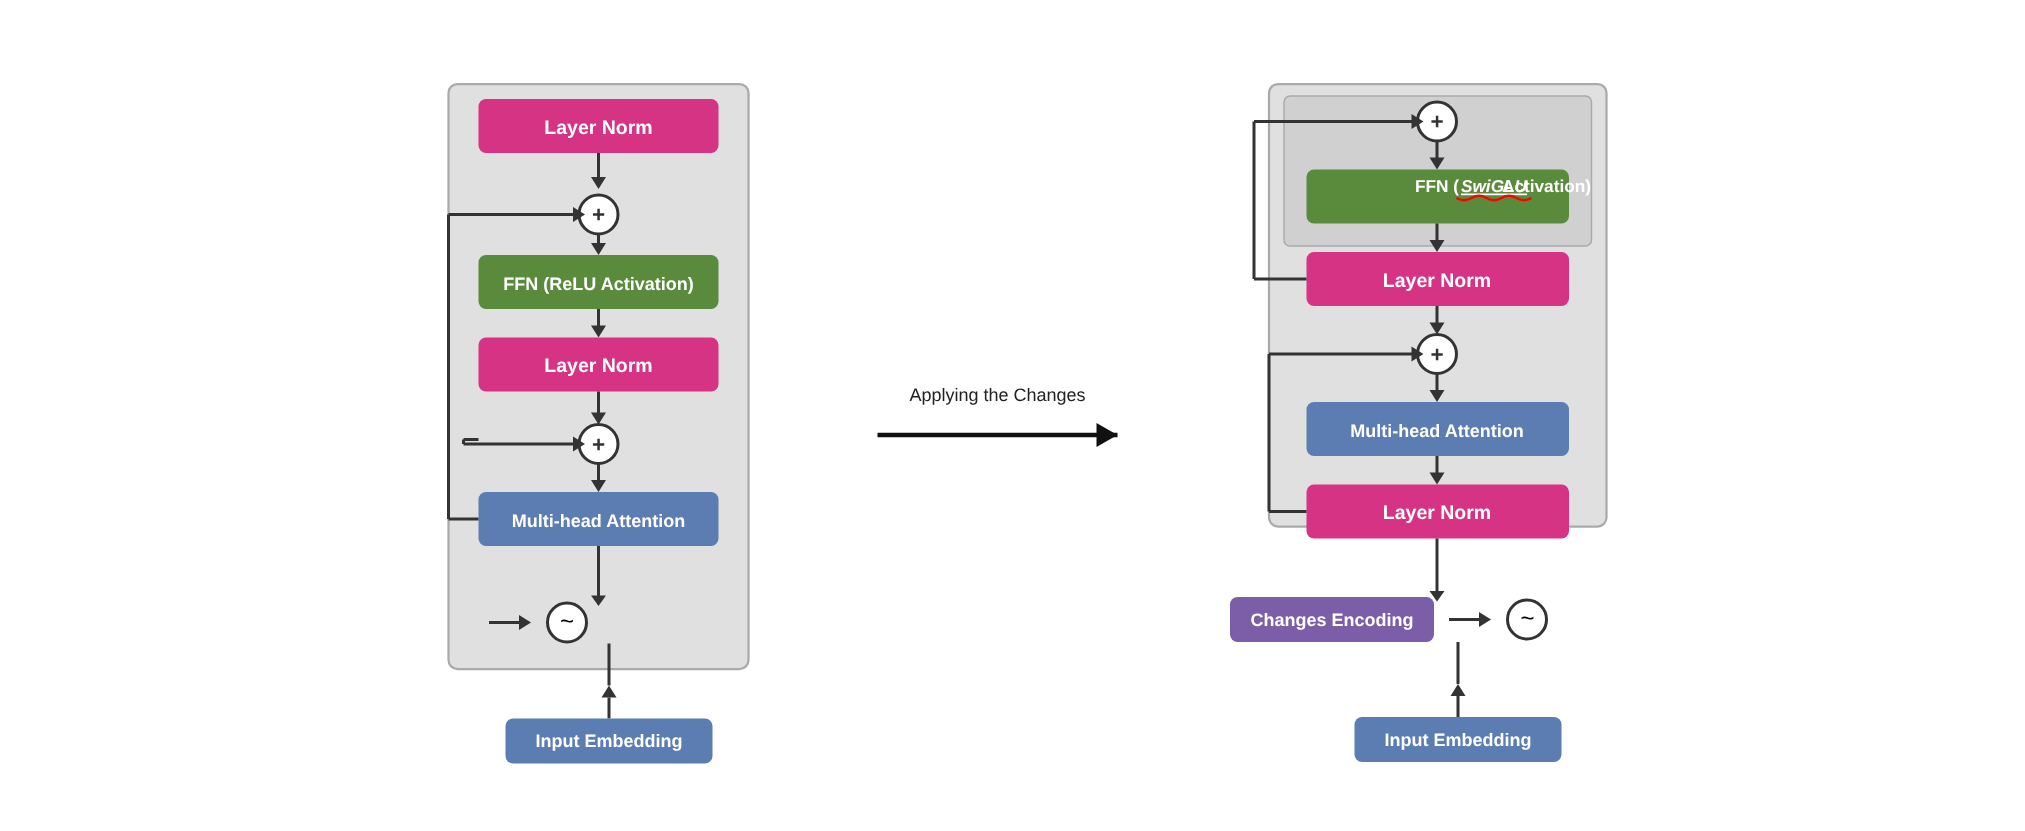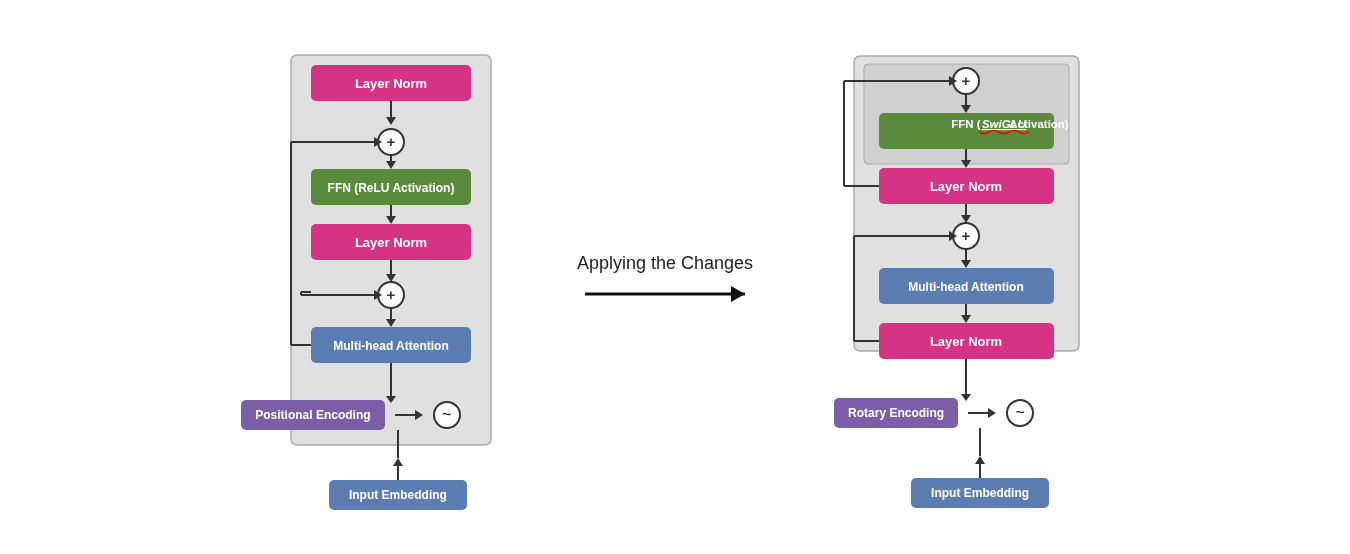--- a/index.html
+++ b/index.html
@@ -126,23 +126,20 @@
       <line x1="65" y1="250" x2="142" y2="250" stroke="#333" stroke-width="2"></line>
       <polygon points="138,245 138,255 146,250" fill="#333"></polygon>
 
       <line x1="155" y1="318" x2="155" y2="355" stroke="#333" stroke-width="2"></line>
       <polygon points="150,351 160,351 155,358" fill="#333"></polygon>
     </svg>
 
     <div style="position:relative; margin-top:-135px; display:flex; flex-direction:column; align-items:center;">
       <div style="display:flex; align-items:center; gap:10px; margin-left:-60px;">
 
-        <div style="background:#7b5ea7; border-radius:5px; padding:8px 14px; color:#fff; font-size:12px; font-weight:bold; font-family:Arial; white-space:nowrap;">
-          <span>Positional Encoding</span>
-        </div>
 
         <div style="display:flex; align-items:center;">
           <div style="width:20px; height:2px; background:#333;"></div>
           <div style="width:0;height:0;border-top:5px solid transparent;border-bottom:5px solid transparent;border-left:8px solid #333;"></div>
         </div>
 
         <div style="width:28px;height:28px;border-radius:50%;border:2px solid #333;background:#fff;display:flex;align-items:center;justify-content:center;font-size:16px;font-family:Arial;">~</div>
       </div>
 
       <div style="width:2px; height:28px; background:#333; margin-left:34px; margin-top:0;"></div>
@@ -151,21 +148,21 @@
         <div style="width:0;height:0;border-left:5px solid transparent;border-right:5px solid transparent;border-bottom:8px solid #333; margin-bottom:0;"></div>
         <div style="width:2px;height:14px;background:#333;"></div>
         <div style="background:#5b7db1;border-radius:5px;padding:8px 20px;color:#fff;font-size:12px;font-weight:bold;font-family:Arial;white-space:nowrap;">
           <span>Input Embedding</span>
         </div>
       </div>
     </div>
   </div>
 
   <div class="arrow-section">
-    <div style="font-size:18px; color:#222; white-space:nowrap; margin-bottom:6px;">Applying the Changes</div>
+    <div style="font-size:12px; color:#222; white-space:nowrap; margin-bottom:6px;">Applying the Changes</div>
     <div class="arrow-line"></div>
   </div>
 
   <div class="diagram-wrapper">
     <svg width="310" height="490" class="diagram-svg-right">
 
       <rect x="50" y="10" width="225" height="295" rx="6" ry="6" fill="#e0e0e0" stroke="#aaa" stroke-width="1.5"></rect>
 
       <rect x="60" y="18" width="205" height="100" rx="4" ry="4" fill="#d0d0d0" stroke="#aaa" stroke-width="1"></rect>
 
@@ -217,21 +214,21 @@
       <polygon points="145,30 145,40 153,35" fill="#333"></polygon>
 
       <line x1="162" y1="313" x2="162" y2="352" stroke="#333" stroke-width="2"></line>
       <polygon points="157,348 167,348 162,355" fill="#333"></polygon>
     </svg>
 
     <div style="position:relative; margin-top:-138px; display:flex; flex-direction:column; align-items:center;">
       <div style="display:flex; align-items:center; gap:10px; margin-left:-50px;">
 
         <div style="background:#7b5ea7; border-radius:5px; padding:8px 14px; color:#fff; font-size:12px; font-weight:bold; font-family:Arial; white-space:nowrap;">
-          <span>Rotary Encoding</span>
+          <span>Changes Encoding</span>
         </div>
 
         <div style="display:flex; align-items:center;">
           <div style="width:20px; height:2px; background:#333;"></div>
           <div style="width:0;height:0;border-top:5px solid transparent;border-bottom:5px solid transparent;border-left:8px solid #333;"></div>
         </div>
 
         <div style="width:28px;height:28px;border-radius:50%;border:2px solid #333;background:#fff;display:flex;align-items:center;justify-content:center;font-size:16px;font-family:Arial;">~</div>
       </div>
 

